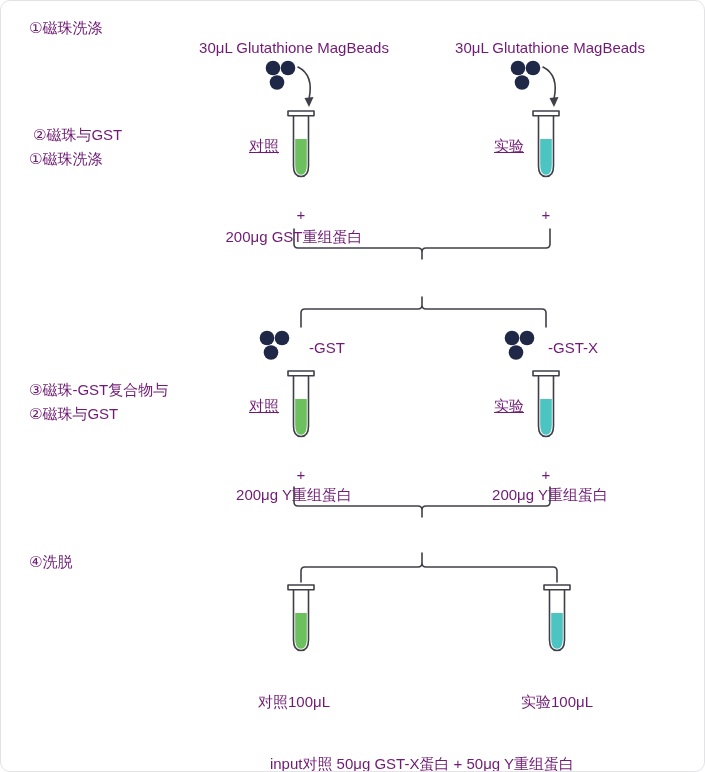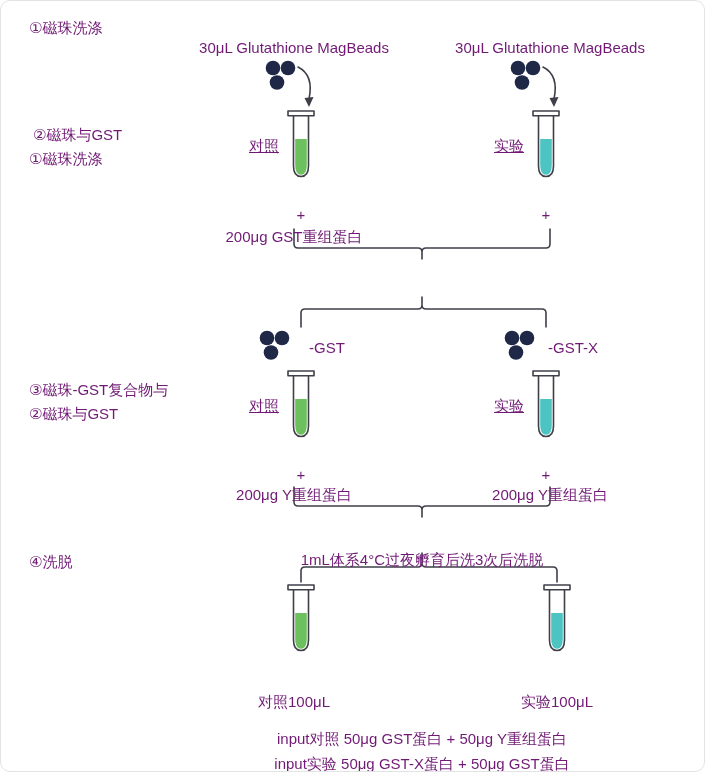--- a/index.html
+++ b/index.html
@@ -100,31 +100,29 @@
   <span class="t" style="left:547px;top:337px">-GST-X</span>
   <svg style="left:528px;top:368px" width="34" height="72" viewBox="0 0 34 72">
     <path class="ln" fill="#ffffff" d="M9.5,7 L9.5,57 Q9.5,67.5 17,67.5 Q24.5,67.5 24.5,57 L24.5,7"></path>
     <path d="M11.2,30 L11.2,56 Q11.2,65.8 17,65.8 Q22.8,65.8 22.8,56 L22.8,30 Z" fill="#4cc4c2"></path>
     <path class="ln" fill="#ffffff" d="M4,2 L30,2 L30,6.8 L4,6.8 Z"></path>
   </svg>
   <span class="t r" style="left:463px;top:395px;width:60px">实验</span>
   <span class="t c" style="left:545px;top:441px">+</span>
   <span class="t c" style="left:549px;top:461px">200μg Y重组蛋白</span>
 
-  <span class="t c" style="left:421px;top:526px">1mL体系4°C过夜孵育后洗3次后洗脱</span>
 
   <svg style="left:283px;top:582px" width="34" height="72" viewBox="0 0 34 72">
     <path class="ln" fill="#ffffff" d="M9.5,7 L9.5,57 Q9.5,67.5 17,67.5 Q24.5,67.5 24.5,57 L24.5,7"></path>
     <path d="M11.2,30 L11.2,56 Q11.2,65.8 17,65.8 Q22.8,65.8 22.8,56 L22.8,30 Z" fill="#6cc05e"></path>
     <path class="ln" fill="#ffffff" d="M4,2 L30,2 L30,6.8 L4,6.8 Z"></path>
   </svg>
   <svg style="left:539px;top:582px" width="34" height="72" viewBox="0 0 34 72">
     <path class="ln" fill="#ffffff" d="M9.5,7 L9.5,57 Q9.5,67.5 17,67.5 Q24.5,67.5 24.5,57 L24.5,7"></path>
     <path d="M11.2,30 L11.2,56 Q11.2,65.8 17,65.8 Q22.8,65.8 22.8,56 L22.8,30 Z" fill="#4cc4c2"></path>
     <path class="ln" fill="#ffffff" d="M4,2 L30,2 L30,6.8 L4,6.8 Z"></path>
   </svg>
   <span class="t c" style="left:293px;top:668px">对照100μL</span>
   <span class="t c" style="left:556px;top:668px">实验100μL</span>
 
-  <span class="t c" style="left:421px;top:705px">input对照 50μg GST蛋白 + 50μg Y重组蛋白</span>
-  <span class="t c" style="left:421px;top:730px">input实验 50μg GST-X蛋白 + 50μg GST蛋白</span>
+  <span class="t c" style="left:421px;top:730px">input对照 50μg GST-X蛋白 + 50μg Y重组蛋白</span>
 
 </div>
 
 </body></html>

